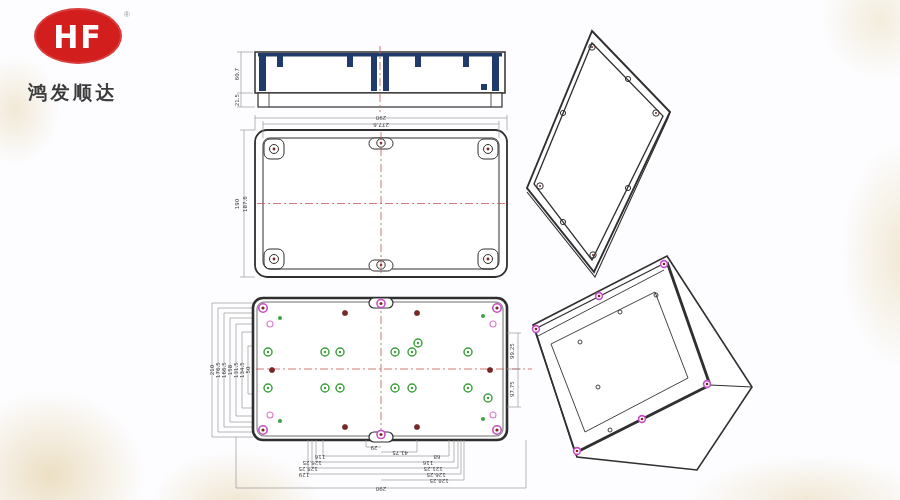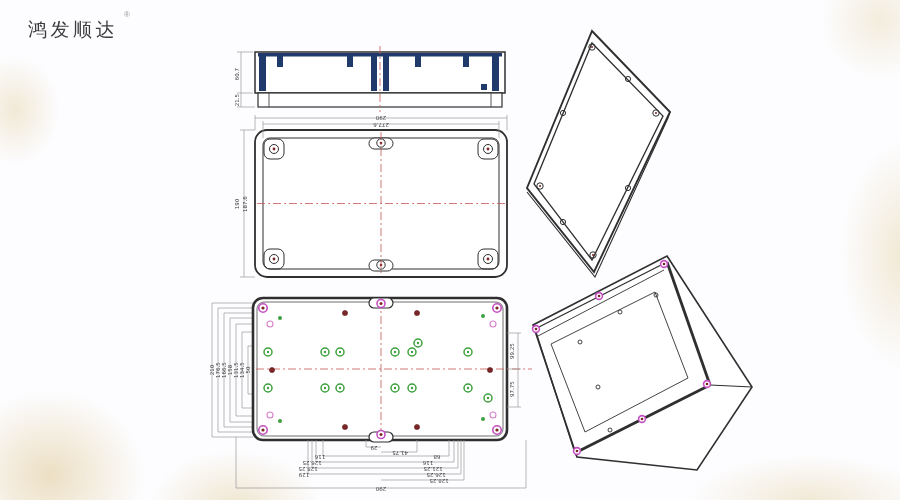--- a/index.html
+++ b/index.html
@@ -13,21 +13,21 @@
   .b4{left:820px;top:-40px;width:120px;height:120px;background:radial-gradient(closest-side,rgba(226,206,158,.35),rgba(226,206,158,0));}
   .b5{left:-30px;top:55px;width:90px;height:110px;background:radial-gradient(closest-side,rgba(224,202,152,.4),rgba(224,202,152,0));}
   .b6{left:690px;top:455px;width:240px;height:90px;background:radial-gradient(closest-side,rgba(224,202,152,.4),rgba(224,202,152,0));}
   .logo{position:absolute;left:28px;top:8px;z-index:3;width:120px;}
   .logo-oval{width:88px;height:56px;background:var(--logo-red,#d31e1e);border-radius:50%;
              display:flex;align-items:center;justify-content:center;margin-left:6px;
              box-shadow:inset 0 0 0 2px rgba(255,255,255,.15);}
   .logo-hf{color:#fff;font-weight:bold;font-size:30px;letter-spacing:2px;
            font-family:"DejaVu Sans",sans-serif;transform:scaleY(1.05);}
   .logo-reg{position:absolute;left:96px;top:2px;font-size:8px;color:#9a9a9a;}
-  .company{margin-top:9px;font-size:19px;font-weight:400;color:#3c3c3c;letter-spacing:3.5px;
+  .company{margin-top:16px;font-size:19px;font-weight:700;color:#3c3c3c;letter-spacing:3.5px;
            font-family:"DejaVu Sans",sans-serif;white-space:nowrap;}
   svg.drawing{position:absolute;left:0;top:0;z-index:2;}
   .ln{stroke:var(--line,#2f2f2f);fill:none;}
   .lnf{stroke:var(--line,#2f2f2f);fill:#ffffff;}
   .navy{fill:var(--navy,#1f3a6b);stroke:none;}
   .cl{stroke:var(--centerline,#c85555);stroke-width:.8;fill:none;stroke-dasharray:8 3 2 3;}
   .dim{stroke:#9a9a9a;stroke-width:.7;fill:none;}
   .dimtxt{font:5.5px "DejaVu Sans",sans-serif;fill:#3d3d3d;}
   .mag{stroke:var(--magenta,#c44fc4);fill:#fff;stroke-width:1.6;}
   .magc{fill:var(--dark-red,#7c2626);stroke:none;}
@@ -43,20 +43,23 @@
 
   <div class="wm-layer" id="wm"></div>
   <div class="blob b1"></div>
   <div class="blob b2"></div>
   <div class="blob b3"></div>
   <div class="blob b4"></div>
   <div class="blob b5"></div>
   <div class="blob b6"></div>
 
   <div class="logo">
+    <div class="logo-oval">
+      <span class="logo-hf">HF</span>
+    </div>
     <span class="logo-reg">®</span>
     <div class="company">鸿发顺达</div>
   </div>
 
   <svg class="drawing" width="900" height="500" viewBox="0 0 900 500">
 
     <g>
       <rect class="lnf" x="255" y="52" width="250" height="41" stroke-width="1.5"></rect>
       <rect class="lnf" x="258" y="93" width="244" height="14" stroke-width="1.2"></rect>
       <line class="ln" x1="269" y1="93" x2="269" y2="107" stroke-width=".8"></line>

